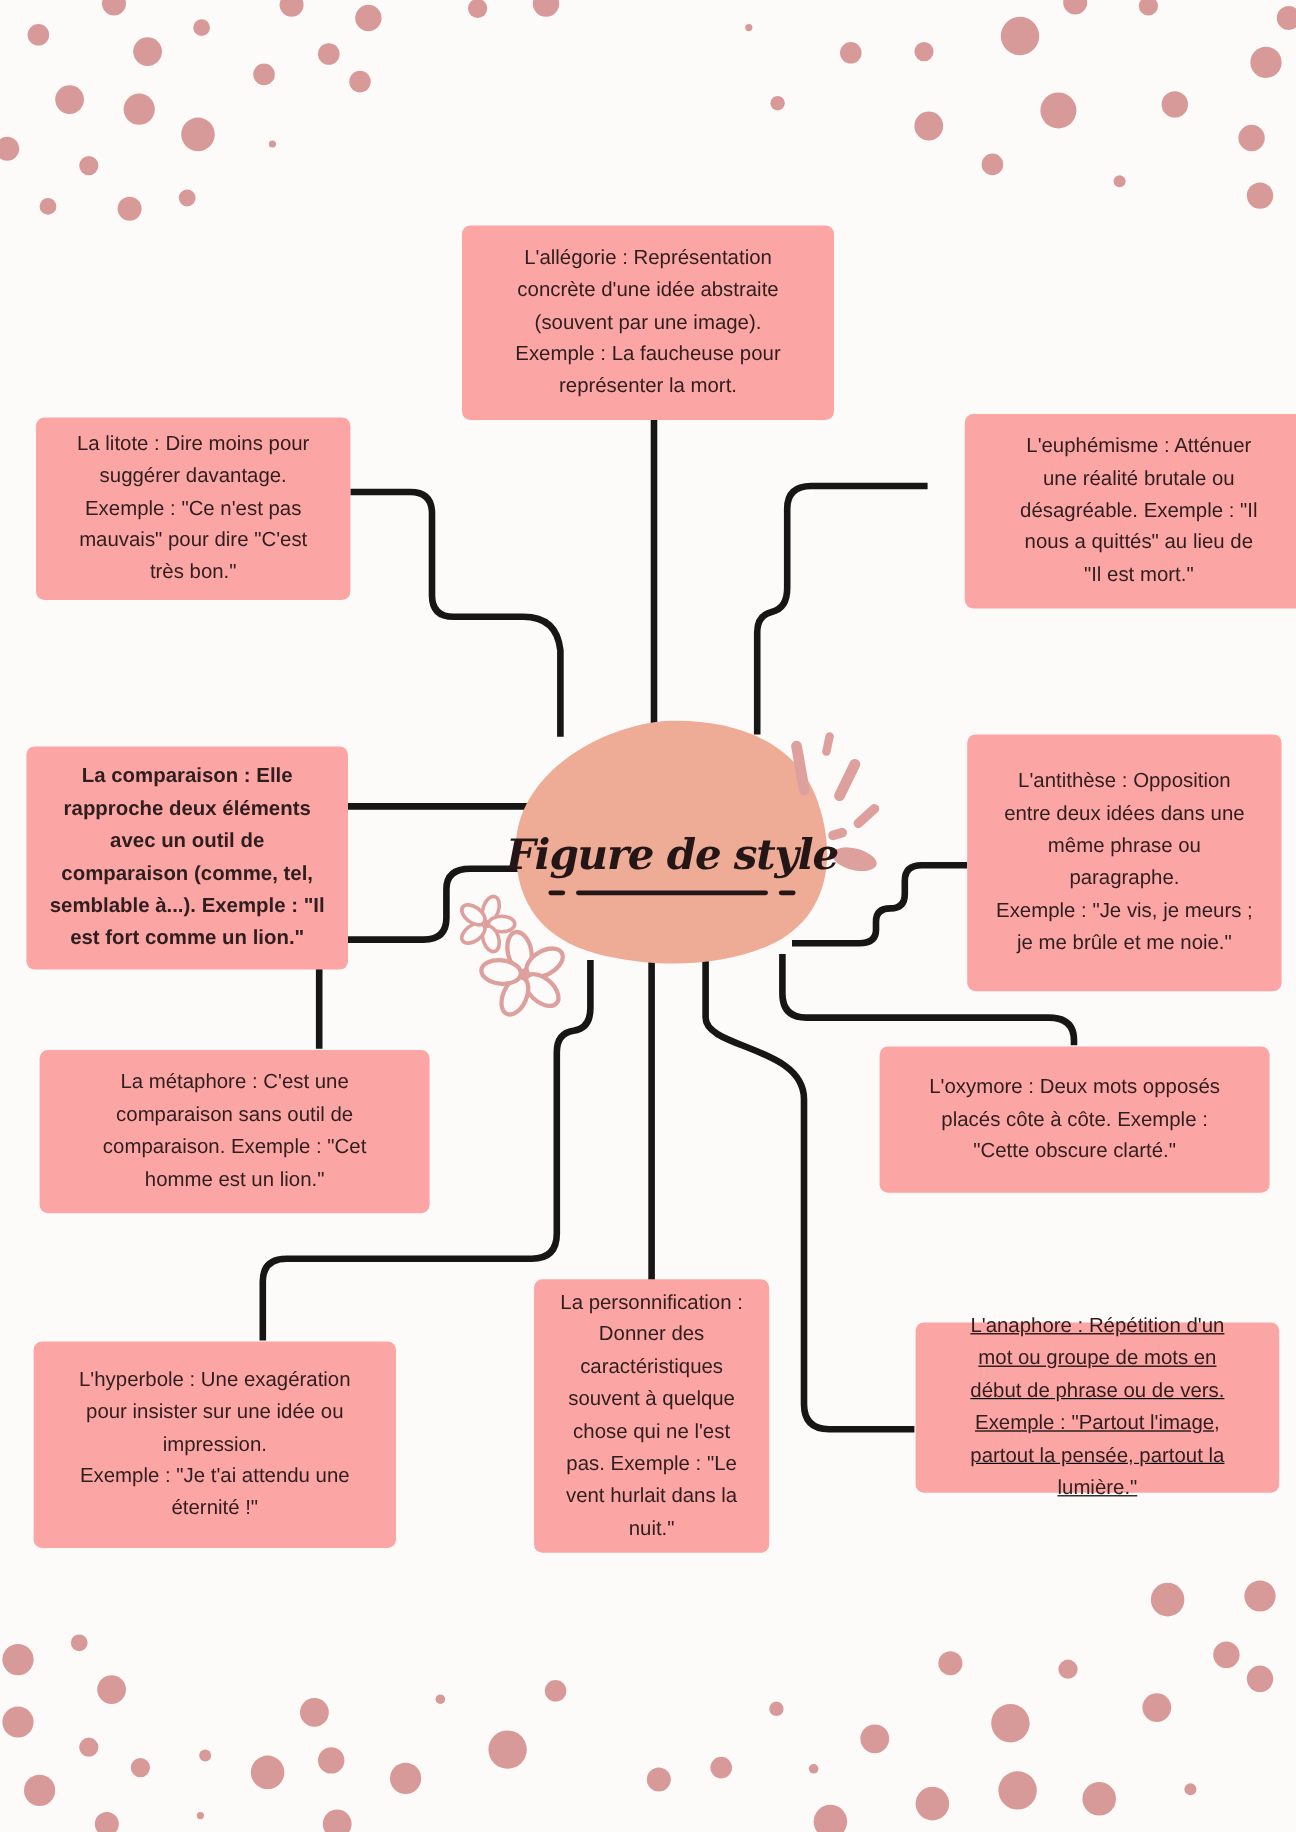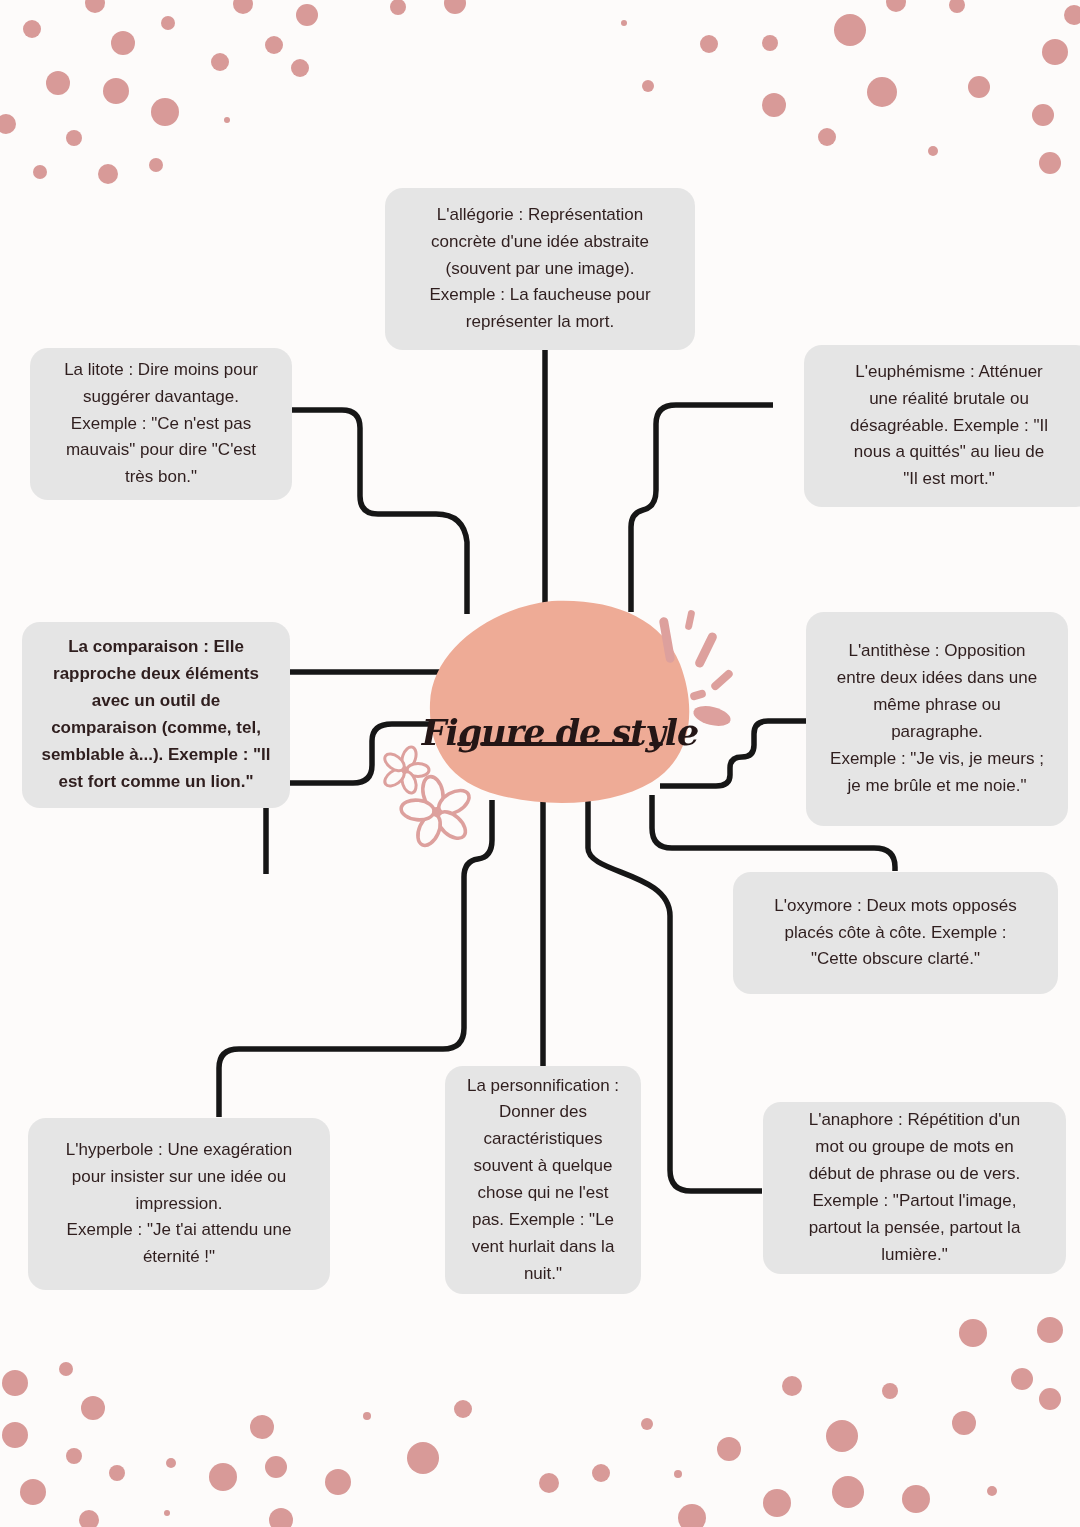--- a/index.html
+++ b/index.html
@@ -6,22 +6,22 @@
   #canvas{
     position:relative;
     width:1080px;height:1527px;
     background:#fdfbfa;
     overflow:hidden;
     font-family:"Liberation Sans", sans-serif;
   }
   #bg-svg{position:absolute;left:0;top:0;z-index:1;}
   .node{
     position:absolute;
-    background:#e5e5e5;
-    border-radius:18px;
+    background:#fca5a5;
+    border-radius:7px;
     display:flex;align-items:center;justify-content:center;
     z-index:3;
     box-sizing:border-box;
   }
   .node p{
     margin:0;
     padding:10px 12px;
     text-align:center;
     white-space:pre-line;
     font-size:17px;
@@ -32,34 +32,33 @@
   
   #n-allegorie        {left:385px; top:188px;  width:310px; height:162px;}
   #n-litote           {left:30px;  top:348px;  width:262px; height:152px;}
   #n-euphemisme       {left:804px; top:345px;  width:290px; height:162px;}
   #n-comparaison      {left:22px;  top:622px;  width:268px; height:186px;font-weight:bold;}
   #n-antithese        {left:806px; top:612px;  width:262px; height:214px;}
   #n-metaphore        {left:33px;  top:875px;  width:325px; height:136px;}
   #n-oxymore          {left:733px; top:872px;  width:325px; height:122px;align-items:center;}
   #n-hyperbole        {left:28px;  top:1118px; width:302px; height:172px;}
   #n-personnification {left:445px; top:1066px; width:196px; height:228px;}
-  #n-anaphore         {left:763px; top:1102px; width:303px; height:172px;}
+  #n-anaphore         {left:763px; top:1102px; width:303px; height:142px;text-decoration:underline;}
 
   #center-title{
     position:absolute;
     left:420px; top:692px; width:280px;
     z-index:4;
     text-align:center;
     font-family:"DejaVu Serif", serif;
     font-style:italic;
     font-weight:bold;
     font-size:35px;
     color:#241616;
     letter-spacing:-1px;
-    margin-top:20px;
   }
   #title-underline{
     position:absolute;
     left:435px; top:742px; width:250px;
     z-index:4;
     display:flex; justify-content:center; align-items:center; gap:9px;
   }
   #title-underline .dash-short{width:14px;height:4px;background:#241616;border-radius:2px;}
   #title-underline .dash-long {width:160px;height:4px;background:#241616;border-radius:2px;}
 </style>
@@ -225,20 +224,26 @@
 est fort comme un lion."</p>
   </div>
   <div class="node" id="n-antithese">
     <p>L'antithèse : Opposition
 entre deux idées dans une
 même phrase ou
 paragraphe.
 Exemple : "Je vis, je meurs ;
 je me brûle et me noie."</p>
   </div>
+  <div class="node" id="n-metaphore">
+    <p>La métaphore : C'est une
+comparaison sans outil de
+comparaison. Exemple : "Cet
+homme est un lion."</p>
+  </div>
   <div class="node" id="n-oxymore">
     <p>L'oxymore : Deux mots opposés
 placés côte à côte. Exemple :
 "Cette obscure clarté."</p>
   </div>
   <div class="node" id="n-hyperbole">
     <p>L'hyperbole : Une exagération
 pour insister sur une idée ou
 impression.
 Exemple : "Je t'ai attendu une

